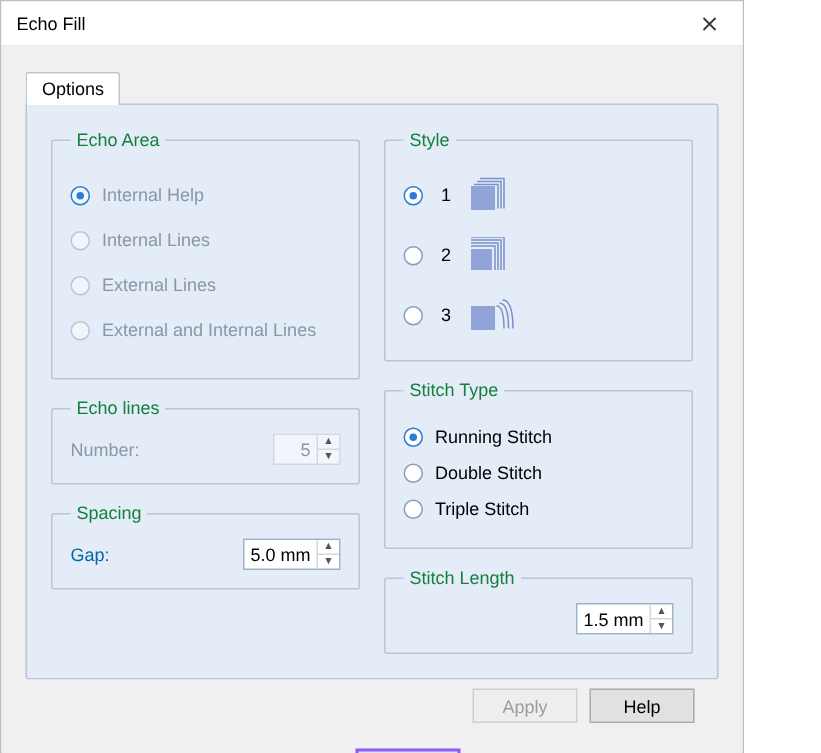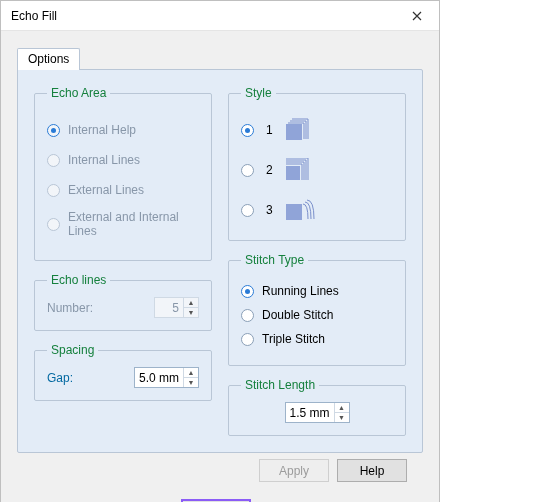--- a/index.html
+++ b/index.html
@@ -6,21 +6,21 @@
   body {
     margin: 0;
     font-family: "Segoe UI", Tahoma, sans-serif;
     font-size: 12px;
     background: #fff;
     color: #000;
     width: 547px;
     height: 502px;
     overflow: hidden;
   }
-  .window { width: 440px; height: 502px; border: 1px solid #bfbfbf; background: #fff; display: flex; flex-direction: column; }
+  .window { width: 496px; height: 502px; border: 1px solid #bfbfbf; background: #fff; display: flex; flex-direction: column; }
   .titlebar {
     height: 30px; display: flex; align-items: center; justify-content: space-between;
     padding: 0 0 0 10px; border-bottom: 1px solid #e5e5e5; background: #fff;
   }
   .titlebar .title { font-size: 12px; }
   .titlebar .close {
     width: 44px; height: 30px; display: flex; align-items: center; justify-content: center;
     color: #333; cursor: default;
   }
   .body { flex: 1; background: #f0f0f0; padding: 16px 16px 14px 16px; display: flex; flex-direction: column; }
@@ -193,35 +193,35 @@
             </span>
           </div>
         </fieldset>
 
         <fieldset class="group">
           <legend>Stitch Type</legend>
           <div class="radio-row" style="margin:4px 0">
             <span class="radio selected">
                 <span class="dot"></span>
               </span>
-            <span>Running Lines</span>
+            <span>Running Stitch</span>
           </div>
           <div class="radio-row" style="margin:4px 0">
             <span class="radio"></span>
             <span>Double Stitch</span>
           </div>
           <div class="radio-row" style="margin:4px 0">
             <span class="radio"></span>
             <span>Triple Stitch</span>
           </div>
         </fieldset>
 
         <fieldset class="group">
           <legend>Stitch Length</legend>
-          <div class="field-row" style="justify-content:center">
+          <div class="field-row" style="justify-content:flex-end">
             <span class="spin">
               <input value="1.5 mm" style="">
               <span class="arrows">
                 <span class="arrow">▲</span>
                 <span class="arrow">▼</span>
               </span>
             </span>
           </div>
         </fieldset>
       </div>

